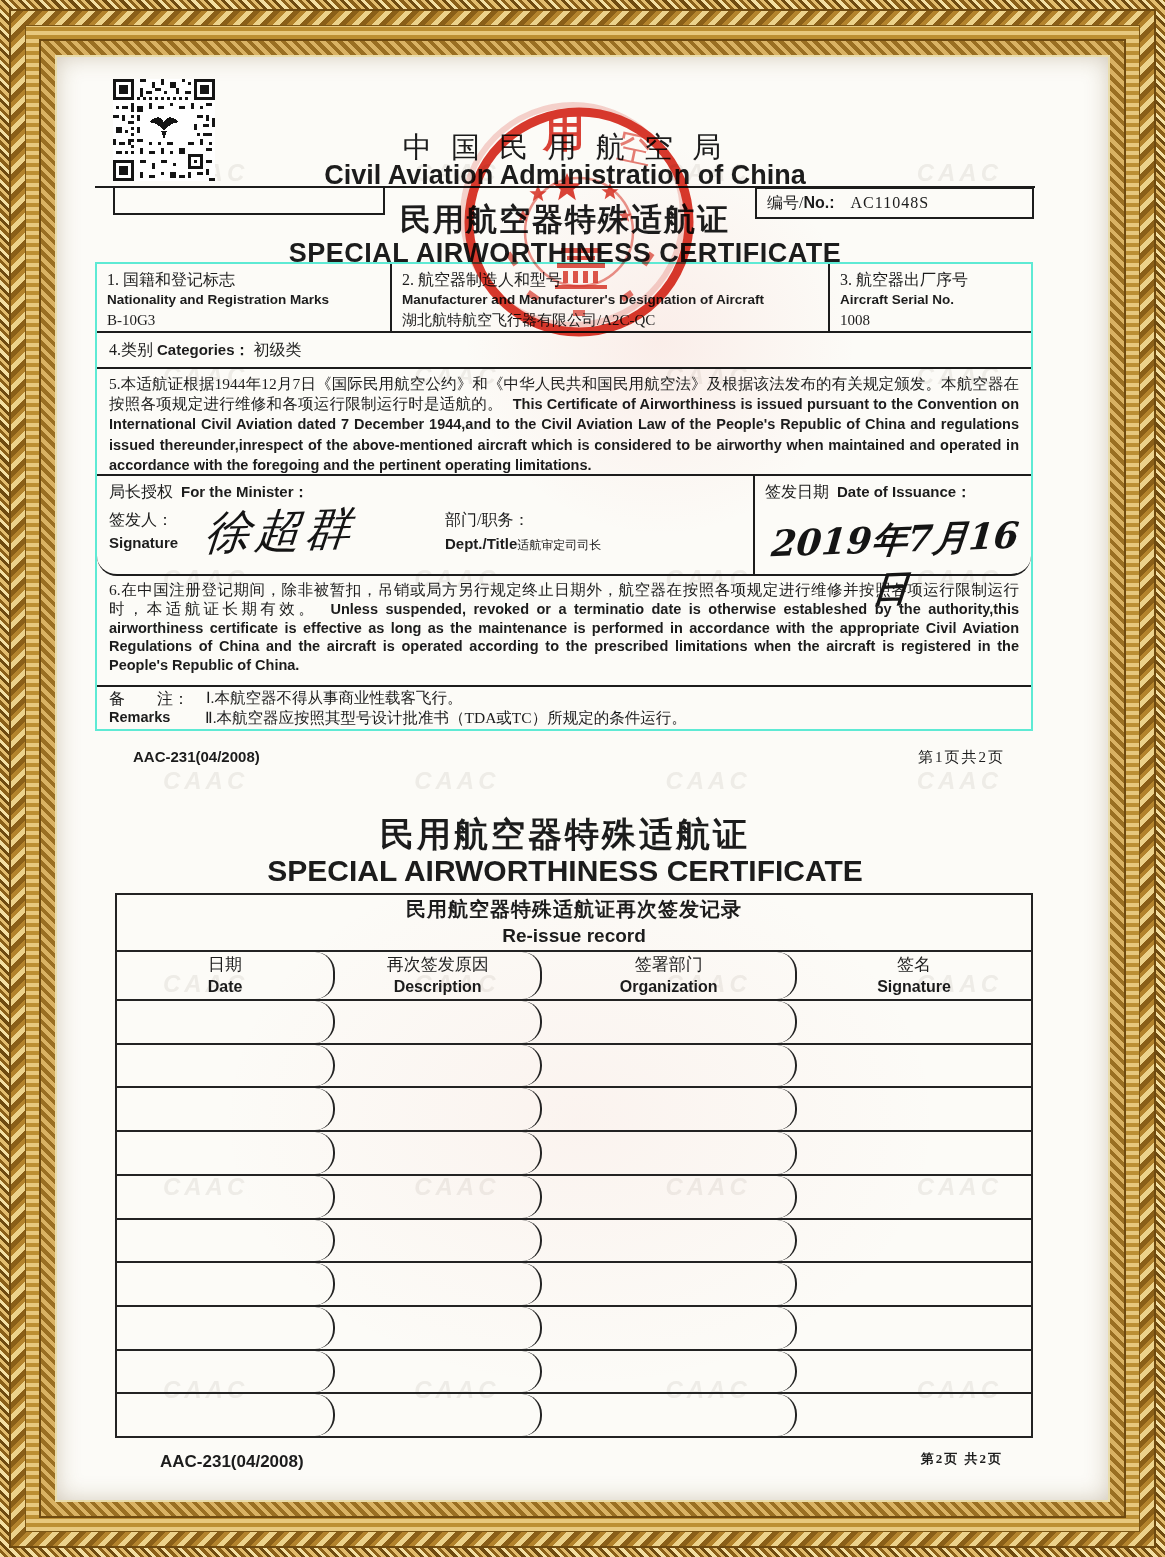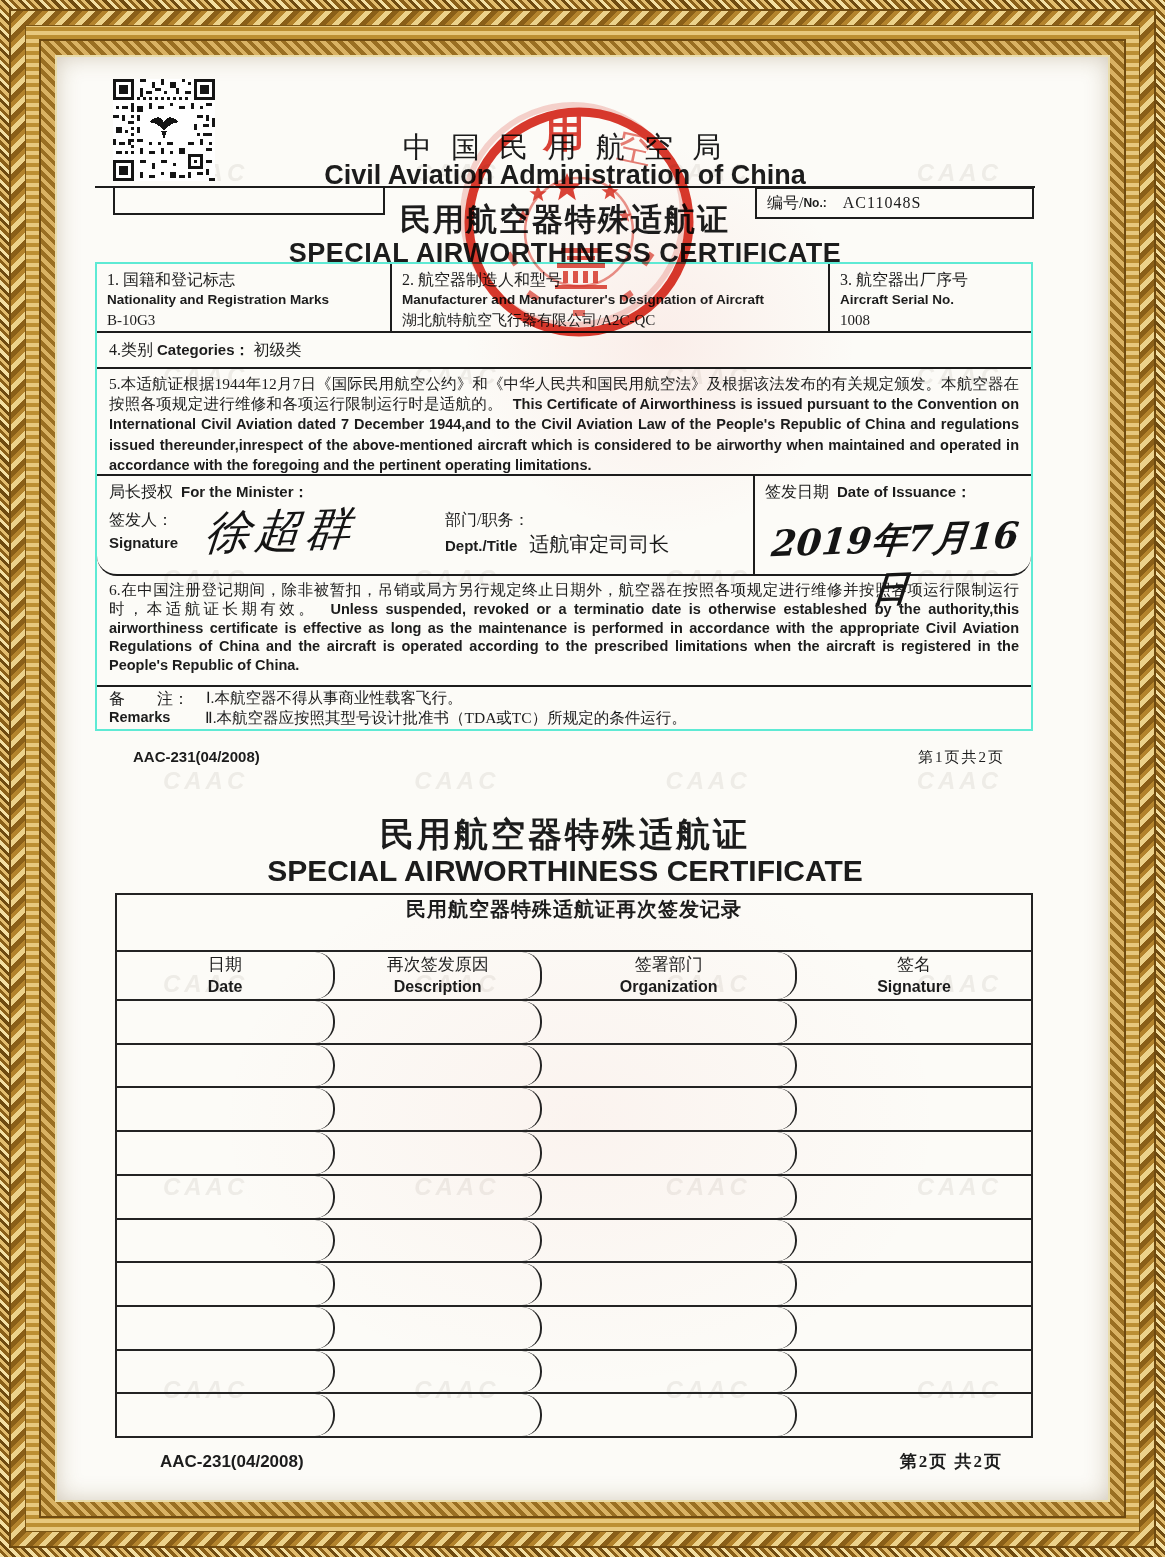--- a/index.html
+++ b/index.html
@@ -187,21 +187,21 @@
     </g>
   </svg>
 
   <div class="abs cn" style="left:95px;top:128px;width:940px;text-align:center;font-size:29px;letter-spacing:6px;">中 国 民 用 航 空 局</div>
   <div class="abs en" style="left:95px;top:160px;width:940px;text-align:center;font-size:27px;">Civil Aviation Administration of China</div>
 
   <div class="abs" style="left:95px;top:186px;width:940px;height:2px;background:#1c1c1c;"></div>
   <div class="abs" style="left:113px;top:186px;width:272px;height:29px;border:2px solid #1c1c1c;box-sizing:border-box;background:transparent;"></div>
   <div class="abs" style="left:755px;top:187px;width:279px;height:32px;border:2px solid #1c1c1c;box-sizing:border-box;display:flex;align-items:center;padding-left:10px;font-size:16px;">
     <span class="cn">编号/</span>
-      <span class="en" style="font-size:12px;">No.:</span>
+      <span class="en" style="font-size:16px;">No.:</span>
       <span class="cn" style="margin-left:16px;letter-spacing:1px;text-align:center;">AC11048S</span>
   </div>
 
   <div class="abs hei" style="left:95px;top:199px;width:940px;text-align:center;font-size:31px;letter-spacing:2px;">民用航空器特殊适航证</div>
   <div class="abs hei" style="left:95px;top:238px;width:940px;text-align:center;font-size:27px;letter-spacing:0.5px;">SPECIAL AIRWORTHINESS CERTIFICATE</div>
 
   <div class="abs" id="t1">
 
     <div class="t1row" style="height:69px;">
       <div class="vcell cellpad" style="left:0;width:295px;">
@@ -239,21 +239,21 @@
           <span class="en" style="font-size:15px;margin-left:4px;">For the Minister：</span>
         </div>
         <div class="abs" style="left:12px;top:32px;">
           <div class="cn" style="font-size:16px;line-height:24px;">签发人：</div>
           <div class="en" style="font-size:15px;line-height:22px;">Signature</div>
         </div>
         <div class="abs hand" style="left:108px;top:24px;font-size:46px;letter-spacing:4px;">徐超群</div>
         <div class="abs" style="left:348px;top:32px;">
           <div class="cn" style="font-size:16px;line-height:24px;">部门/职务：</div>
           <div style="line-height:24px;">
-            <span class="en" style="font-size:15px;">Dept./Title</span><span class="cn" style="font-size:20px;margin-left:12px;">适航审定司司长</span>
+            <span class="en" style="font-size:15px;">Dept./Title</span><span class="cn" style="font-size:12px;">适航审定司司长</span>
           </div>
         </div>
       </div>
       <div class="vcell" style="left:658px;right:0;border-right:none;">
         <div class="abs" style="left:10px;top:6px;font-size:16px;">
           <span class="cn">签发日期</span>
           <span class="en" style="font-size:15px;margin-left:4px;">Date of Issuance：</span>
         </div>
         <div class="abs hand" style="left:8px;top:40px;width:260px;text-align:center;font-size:36px;font-weight:bold;">2019年7月16日</div>
       </div>
@@ -311,20 +311,21 @@
       </g>
     </g>
   </svg>
 
   <div class="abs hei" style="left:95px;top:812px;width:940px;text-align:center;font-size:34px;letter-spacing:3px;">民用航空器特殊适航证</div>
   <div class="abs hei" style="left:95px;top:854px;width:940px;text-align:center;font-size:30px;">SPECIAL AIRWORTHINESS CERTIFICATE</div>
 
   <div class="abs" id="t2">
     <div class="band1">
       <div class="hei" style="font-size:20px;line-height:29px;letter-spacing:1px;">民用航空器特殊适航证再次签发记录</div>
+      <div class="en" style="font-size:19px;line-height:24px;">Re-issue record</div>
     </div>
     <div class="hdrrow">
       <div class="rc w1 colhead">
         <span class="cn">日期</span>
         <span class="en">Date</span>
       </div>
       <div class="rc w2 colhead">
         <span class="cn">再次签发原因</span>
         <span class="en">Description</span>
       </div>
@@ -393,15 +394,15 @@
       </div>
     <div class="rrow">
         <div class="rc w1"></div>
         <div class="rc w2"></div>
         <div class="rc w3"></div>
         <div class="rc w4"></div>
       </div>
   </div>
 
   <div class="abs en" style="left:160px;top:1452px;font-size:17px;">AAC-231(04/2008)</div>
-  <div class="abs cn" style="right:162px;top:1450px;font-size:17px;font-weight:bold;letter-spacing:2px;">第2页 共2页</div>
+  <div class="abs cn" style="right:162px;top:1450px;font-size:13px;font-weight:bold;letter-spacing:2px;">第2页 共2页</div>
 
 </div>
 
 </body></html>

